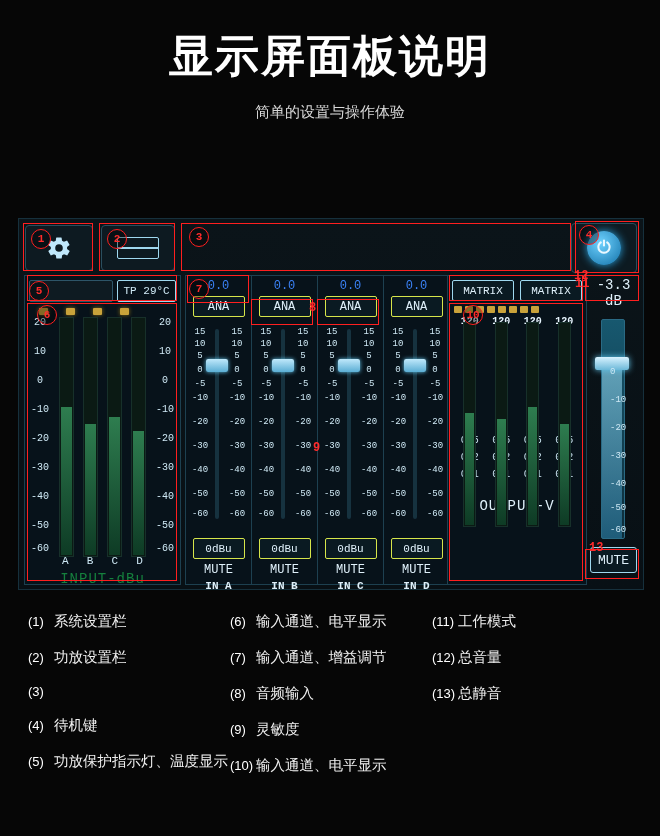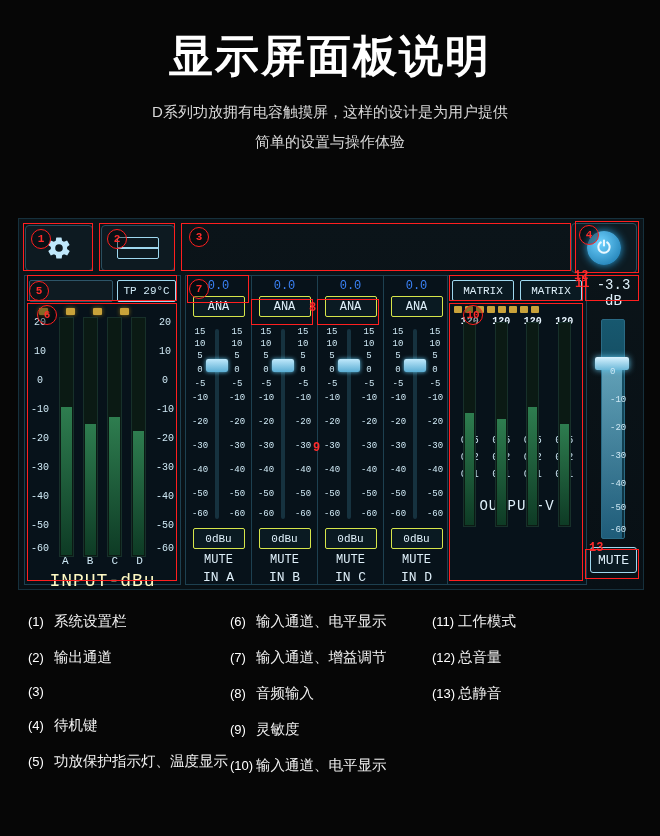--- a/index.html
+++ b/index.html
@@ -41,35 +41,35 @@
   .leds{display:flex;gap:18px;padding:6px 0 0 14px;}
   .led{width:9px;height:7px;background:#c9a23a;border-radius:1px;box-shadow:0 0 4px #8a6d15;}
   .meterwrap{position:relative;height:238px;margin-top:2px;}
   .scaleL{position:absolute;left:2px;top:0;width:26px;height:238px;}
   .scaleR{position:absolute;right:2px;top:0;width:26px;height:238px;}
   .scaleL div,.scaleR div{position:absolute;width:26px;text-align:center;color:#cfe9f5;font-size:10px;font-family:"Liberation Mono",monospace;}
   .bars{position:absolute;left:30px;top:0;width:95px;height:238px;display:flex;justify-content:space-around;}
   .bar{width:13px;height:238px;background:#0b1a14;border:1px solid #17302a;position:relative;}
   .bar i{position:absolute;left:1px;right:1px;bottom:1px;background:linear-gradient(180deg,#2e7d4f,#0e3b25);display:block;}
   .chlabels{display:flex;justify-content:space-around;padding:0 28px;color:#cfe9f5;font-size:11px;font-family:"Liberation Mono",monospace;}
-  .blkfoot{text-align:center;color:#fef9c3;font-size:18px;letter-spacing:1px;margin-top:4px;font-family:"Liberation Mono",monospace;}
+  .blkfoot{text-align:center;color:#15803d;font-size:14px;letter-spacing:1px;margin-top:4px;font-family:"Liberation Mono",monospace;}
 
   
   .strip{position:absolute;top:2px;width:65px;height:308px;border:1px solid #1d4050;background:#07121a;}
   .stripTop{color:#3b82f6;font-size:12px;text-align:center;padding-top:3px;font-family:"Liberation Mono",monospace;}
   .anabox{width:50px;margin:3px auto 0 auto;height:19px;border:1px solid #d6e54a;color:#dff0fa;font-size:12px;display:flex;align-items:center;justify-content:center;border-radius:2px;background:#0a1a22;font-family:"Liberation Mono",monospace;}
   .faderzone{position:relative;height:205px;margin-top:4px;}
   .ftickL{position:absolute;left:3px;top:0;width:22px;height:205px;}
   .ftickR{position:absolute;right:3px;top:0;width:22px;height:205px;}
   .ftickL div,.ftickR div{position:absolute;width:22px;text-align:center;color:#cfe9f5;font-size:9px;font-family:"Liberation Mono",monospace;}
   .track{position:absolute;left:29px;top:8px;width:4px;height:190px;background:#16323f;border-radius:2px;}
   .knob{position:absolute;left:20px;width:22px;height:13px;background:linear-gradient(180deg,#bfe8fb,#5aaed4);border-radius:2px;box-shadow:0 0 4px #62c4ea;}
-  .dbbox{width:50px;margin:2px auto 0 auto;height:19px;border:1px solid #d6e54a;color:#dff0fa;font-size:11px;display:flex;align-items:center;justify-content:center;border-radius:2px;background:#0a1a22;font-family:"Liberation Mono",monospace;}
+  .dbbox{width:50px;margin:12px auto 0 auto;height:19px;border:1px solid #d6e54a;color:#dff0fa;font-size:11px;display:flex;align-items:center;justify-content:center;border-radius:2px;background:#0a1a22;font-family:"Liberation Mono",monospace;}
   .mutebox{color:#dff0fa;font-size:12px;text-align:center;margin-top:4px;font-family:"Liberation Mono",monospace;}
-  .stripfoot{text-align:center;color:#dff0fa;font-size:13px;margin-top:3px;font-family:"Liberation Mono",monospace;}
+  .stripfoot{text-align:center;color:#dff0fa;font-size:11px;margin-top:3px;font-family:"Liberation Mono",monospace;font-weight:bold;}
 
   
   .blkOut{position:absolute;left:428px;top:2px;width:138px;height:308px;border:1px solid #1d4050;background:#07121a;}
   .mrow{display:flex;gap:6px;justify-content:center;padding-top:4px;}
   .matrix{width:60px;height:19px;border:1px solid #9fd8ef;color:#dff0fa;font-size:11px;display:flex;align-items:center;justify-content:center;border-radius:2px;background:#0a1a22;font-family:"Liberation Mono",monospace;}
   .oleds{display:flex;gap:3px;padding:5px 0 0 6px;}
   .oled{width:8px;height:7px;background:#c9a23a;border-radius:1px;}
   .ovals{display:flex;justify-content:space-around;padding:0 6px;}
   .ovals .c{width:28px;text-align:center;}
   .ovals .c div{color:#cfe9f5;font-size:10px;line-height:17px;font-family:"Liberation Mono",monospace;}
@@ -104,21 +104,20 @@
   .li .n{color:#ffffff;width:26px;flex:none;font-size:13px;}
   .li .t{white-space:nowrap;}
 </style>
 </head>
 <body>
 
 <div class="page">
 
   <div class="title">显示屏面板说明</div>
   <div class="sub">
-    <div>D系列功放拥有电容触摸屏，这样的设计是为用户提供</div>
     <div>简单的设置与操作体验</div>
   </div>
 
   <div class="panel">
     <div class="lcd">
 
       <div class="topbar">
         <div class="gearbox">
           <span class="gear">
             <svg width="26" height="26" viewBox="0 0 24 24">
@@ -490,21 +489,21 @@
 
   <div class="legend">
     <div class="lrow">
       <div class="lcol">
         <div class="li">
             <span class="n">(1)</span>
             <span class="t">系统设置栏</span>
           </div>
         <div class="li">
             <span class="n">(2)</span>
-            <span class="t">输出通道</span>
+            <span class="t">功放设置栏</span>
           </div>
         <div class="li">
             <span class="n">(3)</span>
           </div>
         <div class="li">
             <span class="n">(4)</span>
             <span class="t">待机键</span>
           </div>
         <div class="li">
             <span class="n">(5)</span>

